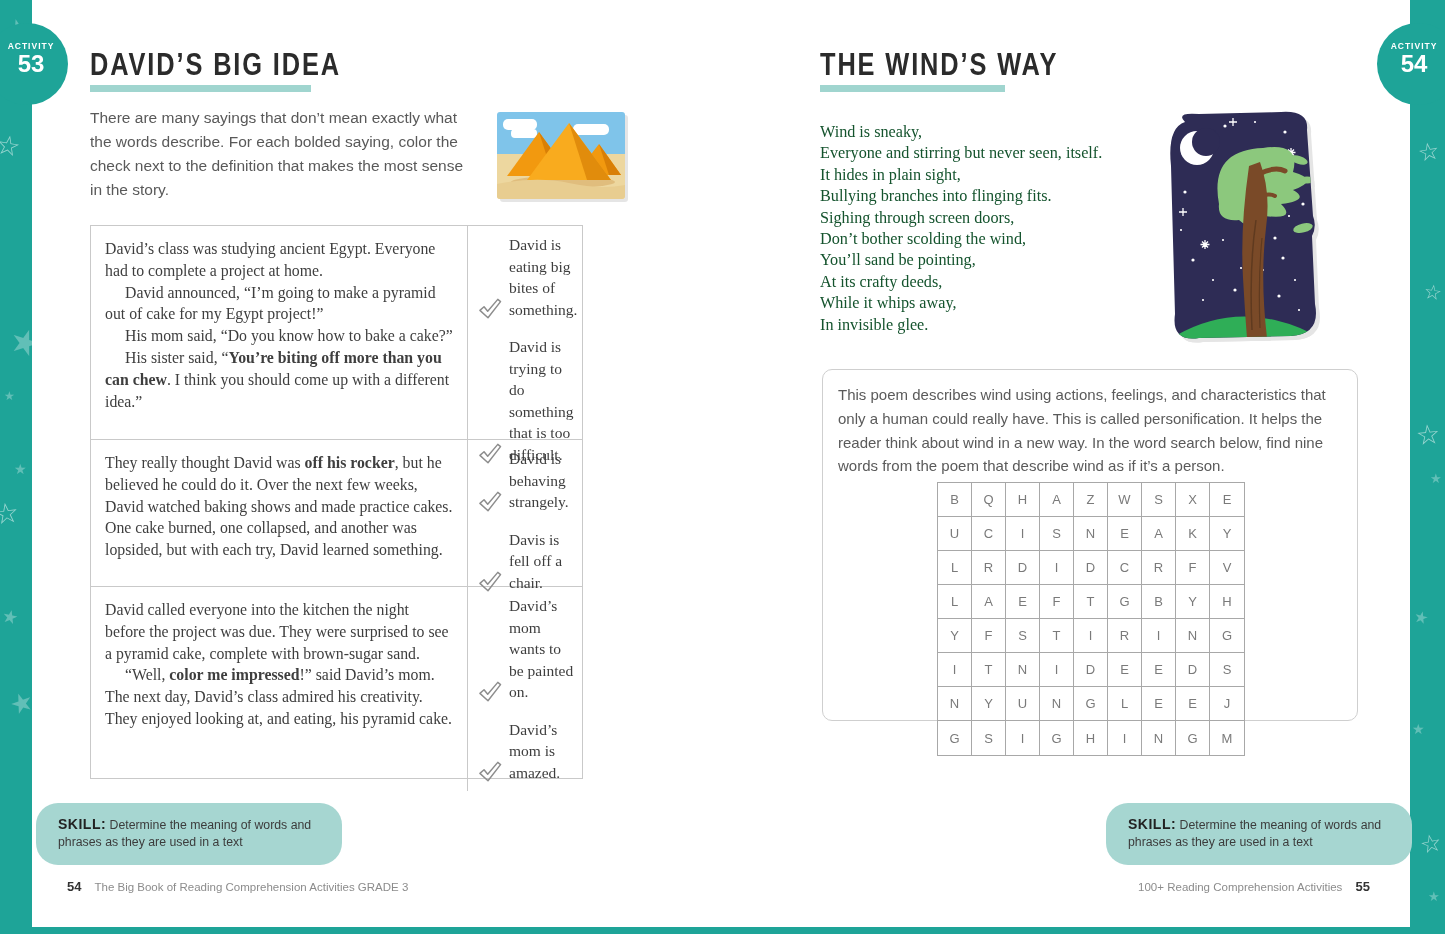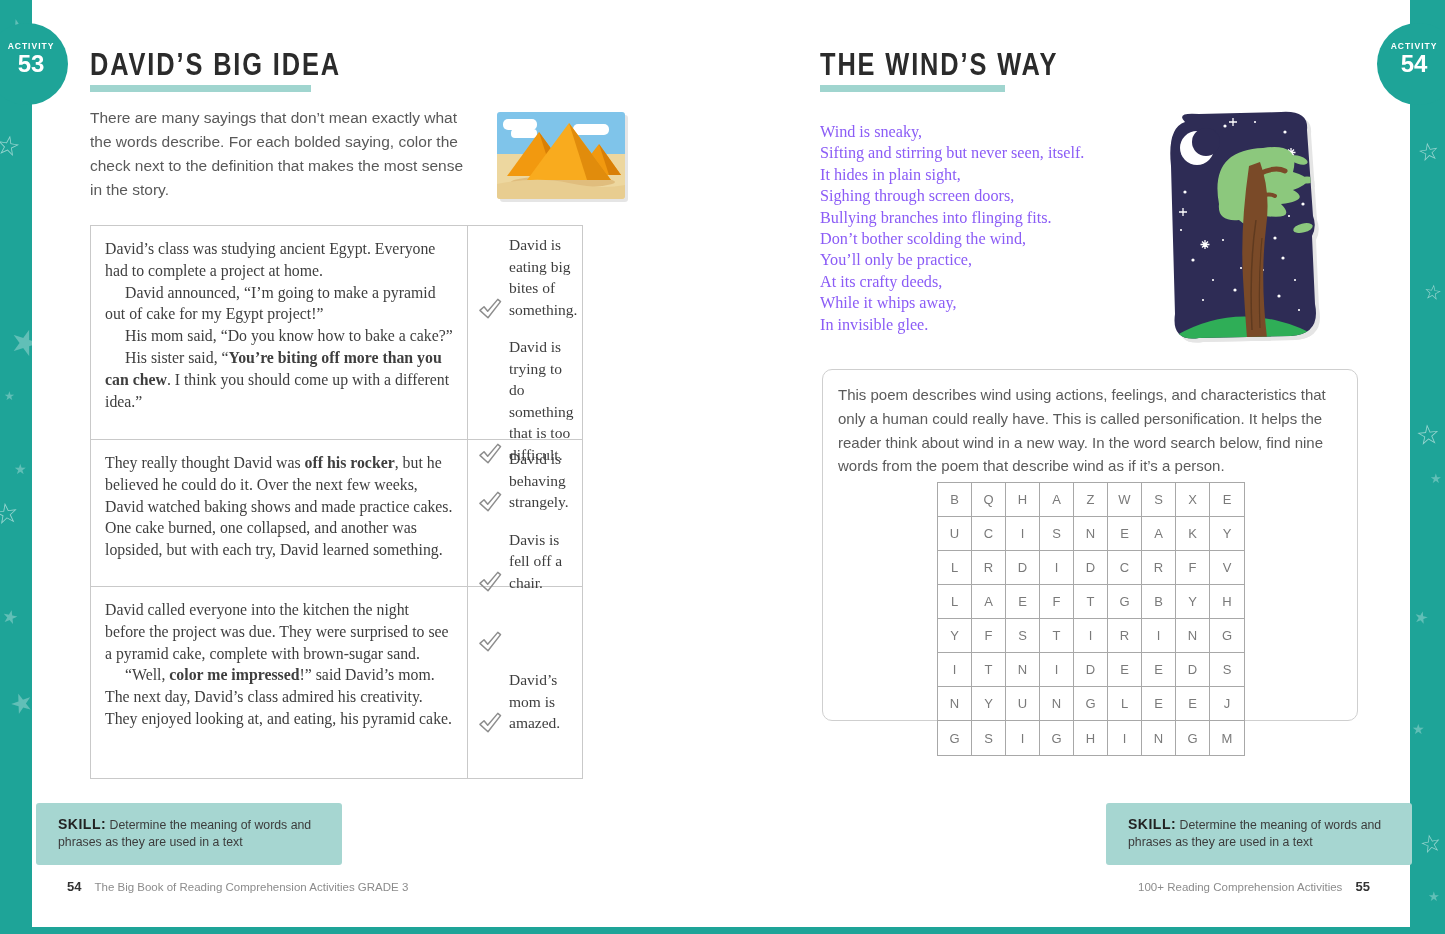--- a/index.html
+++ b/index.html
@@ -50,36 +50,36 @@
   .story-cell p{margin:0;}
   .story-cell p.indent{text-indent:20px;}
   .story-cell .b{font-weight:700;}
   .def-cell{display:flex;flex-direction:column;justify-content:center;padding:0 8px 0 10px;}
   .def-item{display:flex;align-items:flex-end;gap:7px;margin:8px 0;}
   .def-item svg{flex:0 0 auto;margin-top:0;}
   .def-text{font-family:"Liberation Serif",serif;font-size:15.5px;line-height:21.5px;color:#3e3e3e;}
 
   
   .poem{position:absolute;left:820px;top:122px;margin:0;padding:0;list-style:none;
-        font-family:"Liberation Serif",serif;font-size:16.2px;line-height:21.4px;color:#8b5cf6;}
+        font-family:"Liberation Serif",serif;font-size:16.2px;line-height:21.4px;color:#14532d;}
   .tree-wrap{position:absolute;left:1163px;top:108px;width:158px;height:236px;
              filter:drop-shadow(4px 4px 0 rgba(0,0,0,.10));}
   .panel{position:absolute;left:822px;top:369px;width:536px;height:352px;box-sizing:border-box;
          border:1.5px solid #cfcfcf;border-radius:10px;background:#fff;}
   .panel-desc{margin:0;padding:13px 18px 0 15px;font-size:15px;line-height:23.8px;color:#5a5a5a;}
   .ws-grid{position:absolute;left:114px;top:112px;display:grid;
            grid-template-columns:repeat(9,34px);grid-auto-rows:34px;border:1px solid #a8a8a8;}
   .ws-cell{display:flex;align-items:center;justify-content:center;
            font-size:13px;color:#7a7a7a;box-sizing:border-box;}
   .ws-cell:not(:nth-child(9n)){border-right:1px solid #a8a8a8;}
   .ws-cell:nth-child(-n+63){border-bottom:1px solid #a8a8a8;}
 
   
   .skill-box{position:absolute;top:803px;width:306px;height:62px;box-sizing:border-box;
-             background:#a6d6d1;border-radius:3px;padding:13px 18px 0 22px;
+             background:#a6d6d1;border-radius:22px;padding:13px 18px 0 22px;
              font-size:12.3px;line-height:16.5px;color:#3c3c3c;}
   .skill-left{left:36px;}
   .skill-right{left:1106px;}
   .skill-label{font-weight:700;font-size:14px;letter-spacing:.5px;color:#222;}
   .footer{position:absolute;top:879px;font-size:11.5px;color:#8c8c8c;}
   .footer-left{left:67px;}
   .footer-right{right:75px;text-align:right;}
   .page-num{font-weight:700;font-size:13px;color:#333;}
   .footer .gap{display:inline-block;width:10px;}
 </style>
@@ -189,20 +189,21 @@
       <div class="story-row">
         <div class="story-cell">
           <p><span>David called everyone into the kitchen the night before the project was due. They were surprised to see a pyramid cake, complete with brown-sugar sand.</span></p>
           <p class="indent"><span>“Well, </span><span class="b">color me impressed</span><span>!” said David’s mom. The next day, David’s class admired his creativity. They enjoyed looking at, and eating, his pyramid cake.</span></p>
         </div>
         <div class="def-cell">
           <div class="def-item">
             <svg width="24" height="22" viewBox="0 0 26 24">
               <path d="M2 13.5 L6.5 9.5 L10.5 14.5 L21.5 1.5 L24.5 4 L10.8 21.5 Z" fill="none" stroke="#8d8d8d" stroke-width="1.6" stroke-linejoin="round"></path>
             </svg>
+            <span class="def-text">David’s mom wants to be painted on.</span>
           </div>
           <div class="def-item">
             <svg width="24" height="22" viewBox="0 0 26 24">
               <path d="M2 13.5 L6.5 9.5 L10.5 14.5 L21.5 1.5 L24.5 4 L10.8 21.5 Z" fill="none" stroke="#8d8d8d" stroke-width="1.6" stroke-linejoin="round"></path>
             </svg>
             <span class="def-text">David’s mom is amazed.</span>
           </div>
         </div>
       </div>
     </div>
@@ -213,26 +214,26 @@
   </div>
   <div class="footer footer-left">
     <span class="page-num">54</span><span class="gap"></span>
     <span>The Big Book of Reading Comprehension Activities GRADE 3</span>
   </div>
 
   <h1 class="title title-right">THE WIND’S WAY</h1>
   <div class="underline u-right"></div>
   <ul id="poem" class="poem">
       <li>Wind is sneaky,</li>
-      <li>Sifting and stirring but never seen, itself.</li>
+      <li>Everyone and stirring but never seen, itself.</li>
       <li>It hides in plain sight,</li>
+      <li>Bullying branches into flinging fits.</li>
       <li>Sighing through screen doors,</li>
-      <li>Bullying branches into flinging fits.</li>
       <li>Don’t bother scolding the wind,</li>
-      <li>You’ll only be practice,</li>
+      <li>You’ll sand be pointing,</li>
       <li>At its crafty deeds,</li>
       <li>While it whips away,</li>
       <li>In invisible glee.</li>
     </ul>
 
   <div class="tree-wrap">
     <svg width="158" height="236" viewBox="0 0 158 236">
       <defs>
         <clipPath id="blob">
           <path d="M22 14 Q12 4 36 6 L118 4 Q146 2 144 22 L150 108 Q154 118 149 128 L152 196 Q158 226 128 228 L36 230 Q8 234 12 206 L8 58 Q4 20 22 14 Z"></path>

